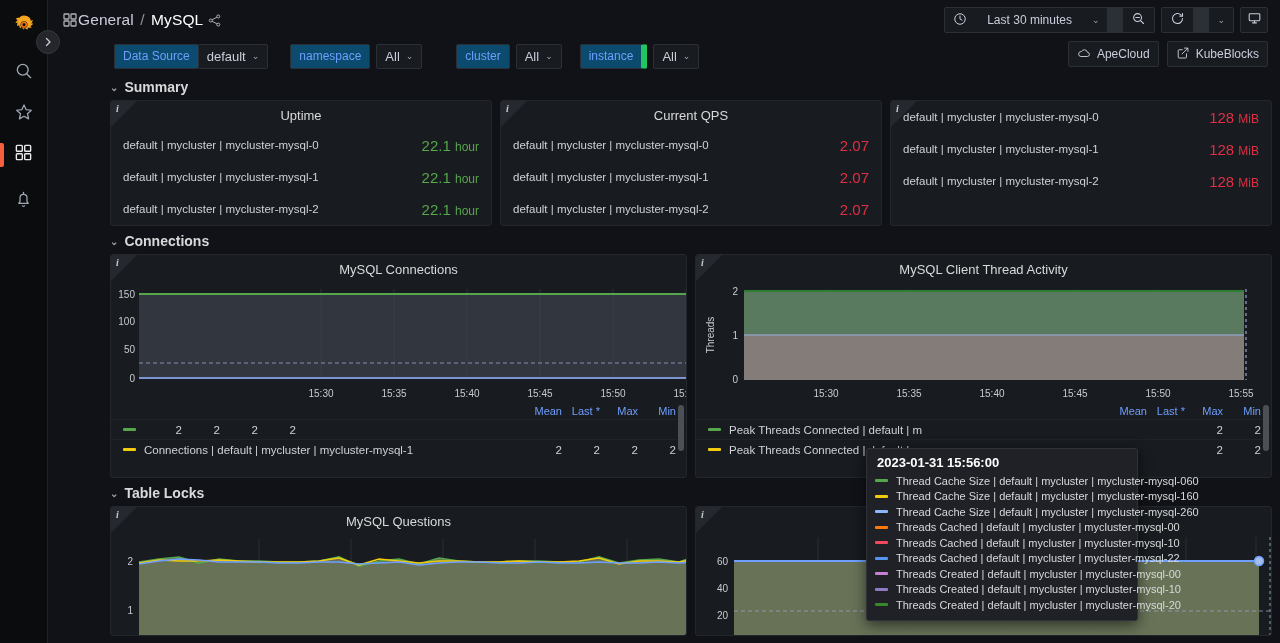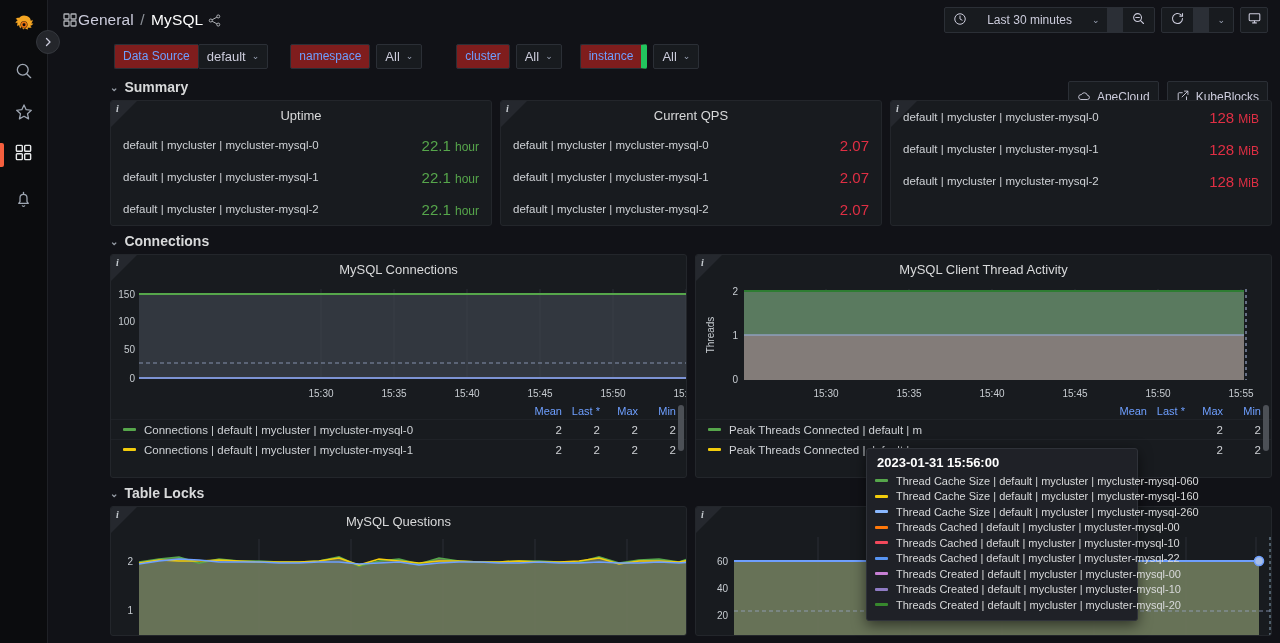--- a/index.html
+++ b/index.html
@@ -48,36 +48,36 @@
   .crumbs { display:flex; align-items:center; gap:0; }
   .dash-icon { color:#b0b3b8; display:flex; }
   .crumb-txt { font-size:15.5px; color:#ccccdc; letter-spacing:.1px; }
   .crumb-folder { color:#ccccdc; }
   .crumb-sep { color:#8b8f96; margin:0 2px; }
   .crumb-name { color:#ffffff; font-weight:500; }
   .share-icon { color:#b0b3b8; display:flex; margin-left:4px; }
 
   .topbar-right { display:flex; align-items:center; gap:6px; }
   .tb-btn {
-    height:32px; background:#181b1f; border:1px solid #2b2f36; border-radius:2px;
+    height:26px; background:#181b1f; border:1px solid #2b2f36; border-radius:2px;
     display:flex; align-items:center; gap:6px; padding:0 8px;
-    font-size:12px; color:#ccccdc;margin-top:40px;
+    font-size:12px; color:#ccccdc;
   }
   .tb-group { display:flex; align-items:center; background:#181b1f; border:1px solid #2b2f36; border-radius:2px; height:26px; }
   .tb-group > div { display:flex; align-items:center; height:100%; padding:0 8px; color:#ccccdc; font-size:12px; gap:20px; }
   .tb-div { width:1px; height:100%; background:#2b2f36; }
   .tb-icon-btn { height:26px; width:28px; background:#181b1f; border:1px solid #2b2f36; border-radius:2px;
     display:flex; align-items:center; justify-content:center; color:#ccccdc; }
   .caret { font-size:9px; color:#9da5b8; }
 
   
   .varbar { height:32px; display:flex; align-items:center; padding:0 12px 0 66px; gap:12px; }
   .var { display:flex; align-items:stretch; }
   .var-label {
-    background:#7f1d1d; border:1px solid #2b2f36; border-right:none; border-radius:2px 0 0 2px;
+    background:#0c4a6e; border:1px solid #2b2f36; border-right:none; border-radius:2px 0 0 2px;
     color:#6e9fff; font-size:12px; padding:0 8px; height:25px; display:flex; align-items:center;
   }
   .var-value {
     background:#181b1f; border:1px solid #2b2f36; border-radius:0 2px 2px 0;
     color:#ccccdc; font-size:13px; padding:0 8px; height:25px; display:flex; align-items:center; gap:6px;
     min-width:46px;
   }
 
   
   .content { padding:0 8px 0 62px; position:relative; }
@@ -458,21 +458,20 @@
           </div>
           <div class="legend">
             <div class="legend-head">
               <span>Mean</span>
               <span>Last *</span>
               <span>Max</span>
               <span>Min</span>
             </div>
             <div class="legend-row">
               <span class="swatch" style="background:#56a64b"></span>
-              <span class="lbl">Connections | default | mycluster | mycluster-mysql-0</span>
               <span class="lv">2</span>
               <span class="lv">2</span>
               <span class="lv">2</span>
               <span class="lv">2</span>
             </div>
             <div class="legend-row">
               <span class="swatch" style="background:#f2cc0c"></span>
               <span class="lbl">Connections | default | mycluster | mycluster-mysql-1</span>
               <span class="lv">2</span>
               <span class="lv">2</span>

